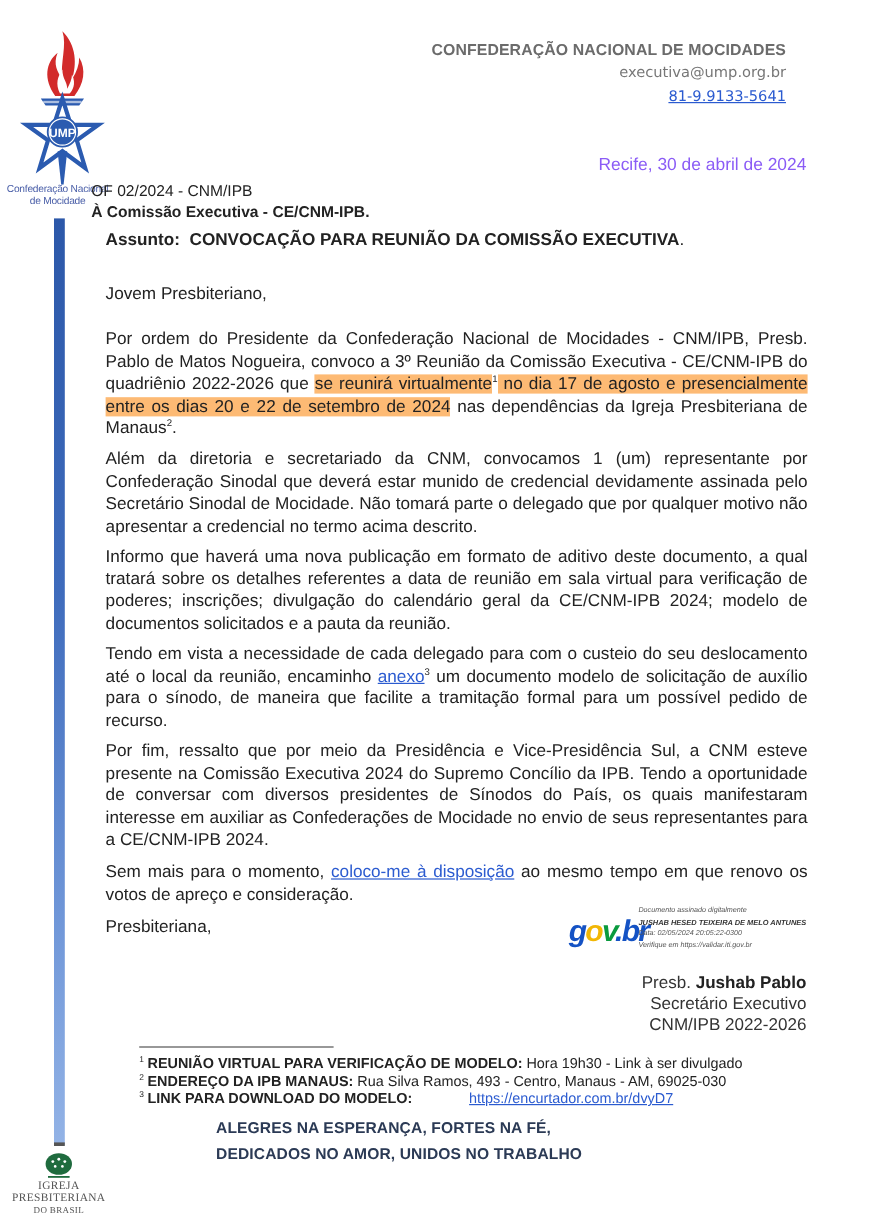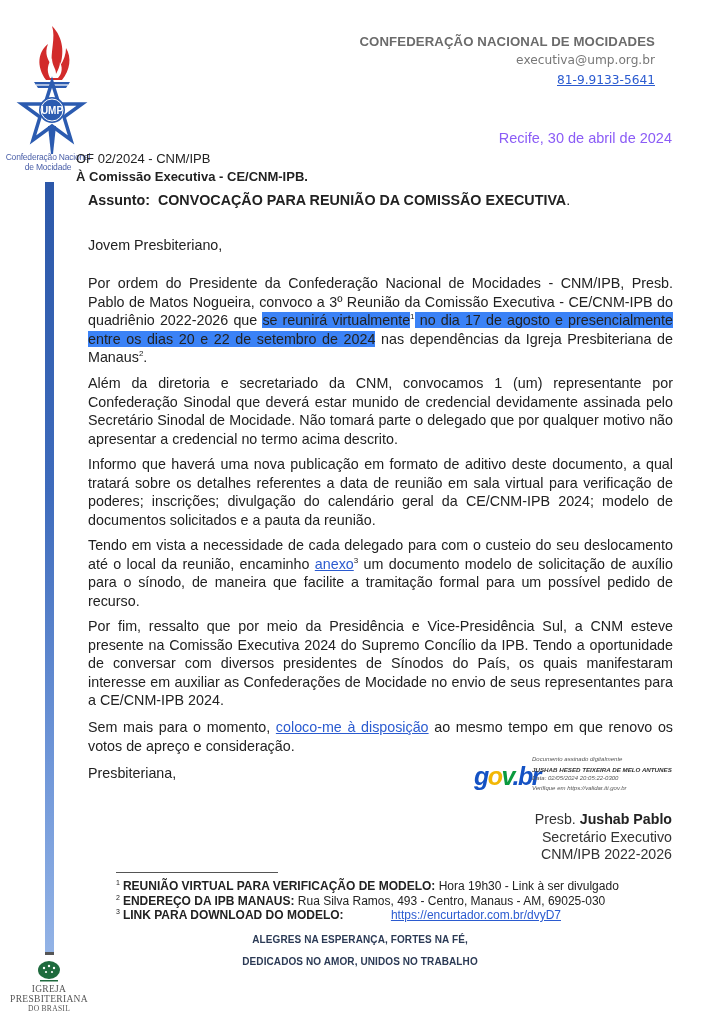--- a/index.html
+++ b/index.html
@@ -32,42 +32,42 @@
   .ref-block { position: absolute; left: 76px; top: 150px; font-size: 13px; line-height: 18px; color: #222; }
   .ref-block .to { font-weight: bold; }
   .subject { position: absolute; left: 88px; top: 192px; font-size: 14.3px; color: #222; }
   .subject b { font-weight: bold; }
 
   .body-text { position: absolute; left: 88px; width: 585px; font-size: 14.3px; line-height: 18.5px; color: #222; text-align: justify; }
   .body-text p { margin: 0; }
   .body-text b { font-weight: normal; margin-top: 27px; }
   .body-text sup { font-size: 8px; vertical-align: super; line-height: 0; }
   .body-text a { color: #2b5bd0; text-decoration: underline; }
-  .hl { background: #3b82f6; }
+  .hl { background: #fdba74; }
 
   .govbr { position: absolute; left: 472px; top: 752px; width: 210px; height: 46px; font-style: italic; }
   .govbr .brand { position: absolute; left: 2px; top: 10px; font-size: 25px; font-weight: bold; letter-spacing: -1.5px; line-height: 28px; }
   .govbr .brand .g { color: #1452c4; }
   .govbr .brand .o { color: #f2b705; }
   .govbr .brand .v { color: #0a9a3e; }
   .govbr .brand .dot { color: #1452c4; }
   .govbr .brand .br { color: #1452c4; }
   .govbr .meta { position: absolute; left: 60px; top: 3px; font-size: 6px; line-height: 9.5px; color: #555; white-space: nowrap; }
   .govbr .meta .name { font-weight: bold; color: #333; font-size: 6.2px; }
 
   .signature { position: absolute; right: 53px; top: 811px; text-align: right; font-size: 14.2px; line-height: 17.5px; color: #333; }
   .signature b { font-weight: bold; color: #222; }
 
   .fn-rule { position: absolute; left: 116px; top: 872px; width: 162px; height: 1px; background: #555; }
   .footnotes { position: absolute; left: 116px; top: 879px; font-size: 12px; line-height: 14.5px; color: #222; white-space: nowrap; }
   .footnotes sup { font-size: 7px; vertical-align: super; line-height: 0; margin-right: 3px; }
   .footnotes b { font-weight: bold; }
   .footnotes a { color: #2b5bd0; text-decoration: underline; padding-left: 44px; }
 
-  .motto { position: absolute; left: 180px; top: 929px; width: 360px; text-align: center; font-weight: bold; font-size: 10px; line-height: 22px; color: #2b3a55; letter-spacing: 0.1px; }
+  .motto { position: absolute; left: 180px; top: 929px; width: 360px; font-weight: bold; font-size: 13px; line-height: 22px; color: #2b3a55; letter-spacing: 0.1px; }
 </style>
 </head>
 <body>
 
 <div class="logo">
   <svg width="88" height="132" viewBox="0 0 88 132">
 
     <path d="M38 58 C28 44 30 30 40 22 C36 32 40 38 44 44 C42 30 48 16 44 4 C56 16 56 32 52 44 C56 38 58 32 58 26 C64 36 62 48 54 58 Z" fill="#d22b2b"></path>
     <path d="M42 56 C38 48 40 42 44 36 C44 44 48 46 48 52 C50 48 52 44 52 40 C56 48 52 54 50 56 Z" fill="#ffffff"></path>
 

